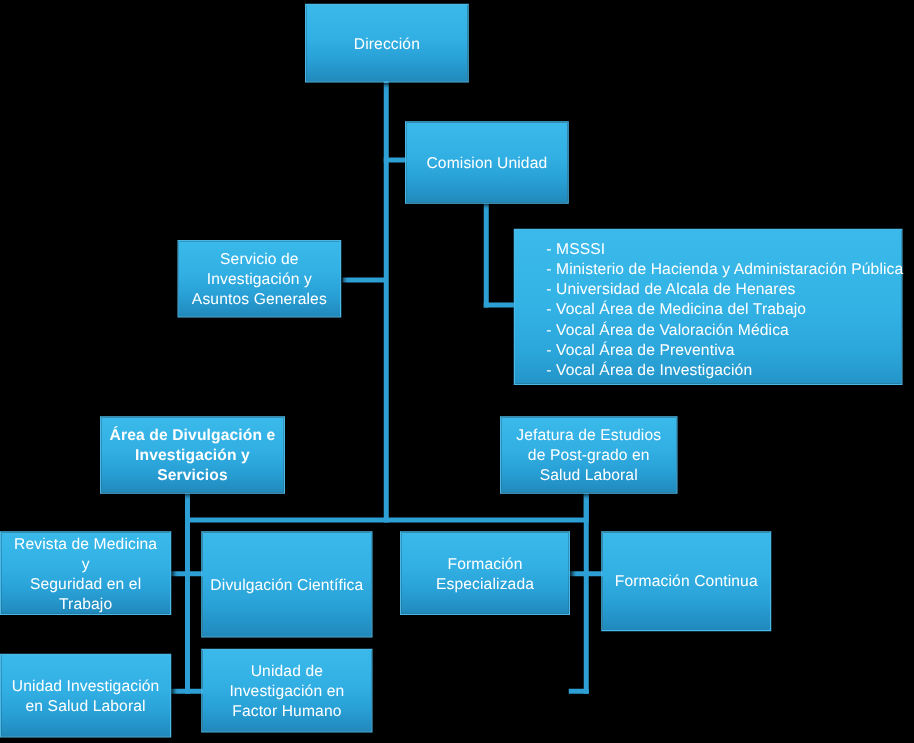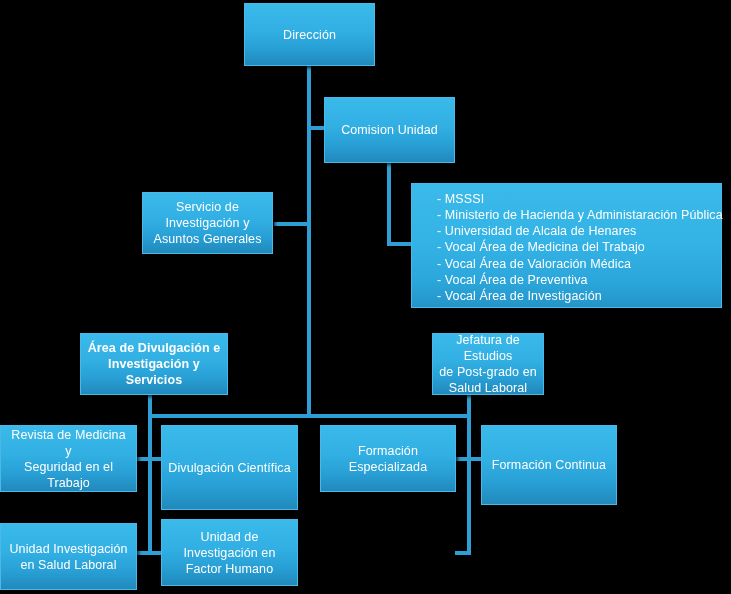--- a/index.html
+++ b/index.html
@@ -113,21 +113,21 @@
 - Vocal Área de Preventiva
 - Vocal Área de Investigación</span>
   </div>
 
   <div class="node" style="left:80px; top:333px; width:148px; height:62px;font-weight:bold;">
     <span class="label" style="white-space:pre-line;">Área de Divulgación e
 Investigación y
 Servicios</span>
   </div>
 
-  <div class="node" style="left:400px; top:333px; width:112px; height:62px;margin-left:32px;">
+  <div class="node" style="left:400px; top:333px; width:142px; height:62px;">
     <span class="label" style="white-space:pre-line;">Jefatura de Estudios
 de Post-grado en
 Salud Laboral</span>
   </div>
 
   <div class="node" style="left:0px; top:425px; width:137px; height:67px;">
     <span class="label" style="white-space:pre-line;">Revista de Medicina y
 Seguridad en el
 Trabajo</span>
   </div>

